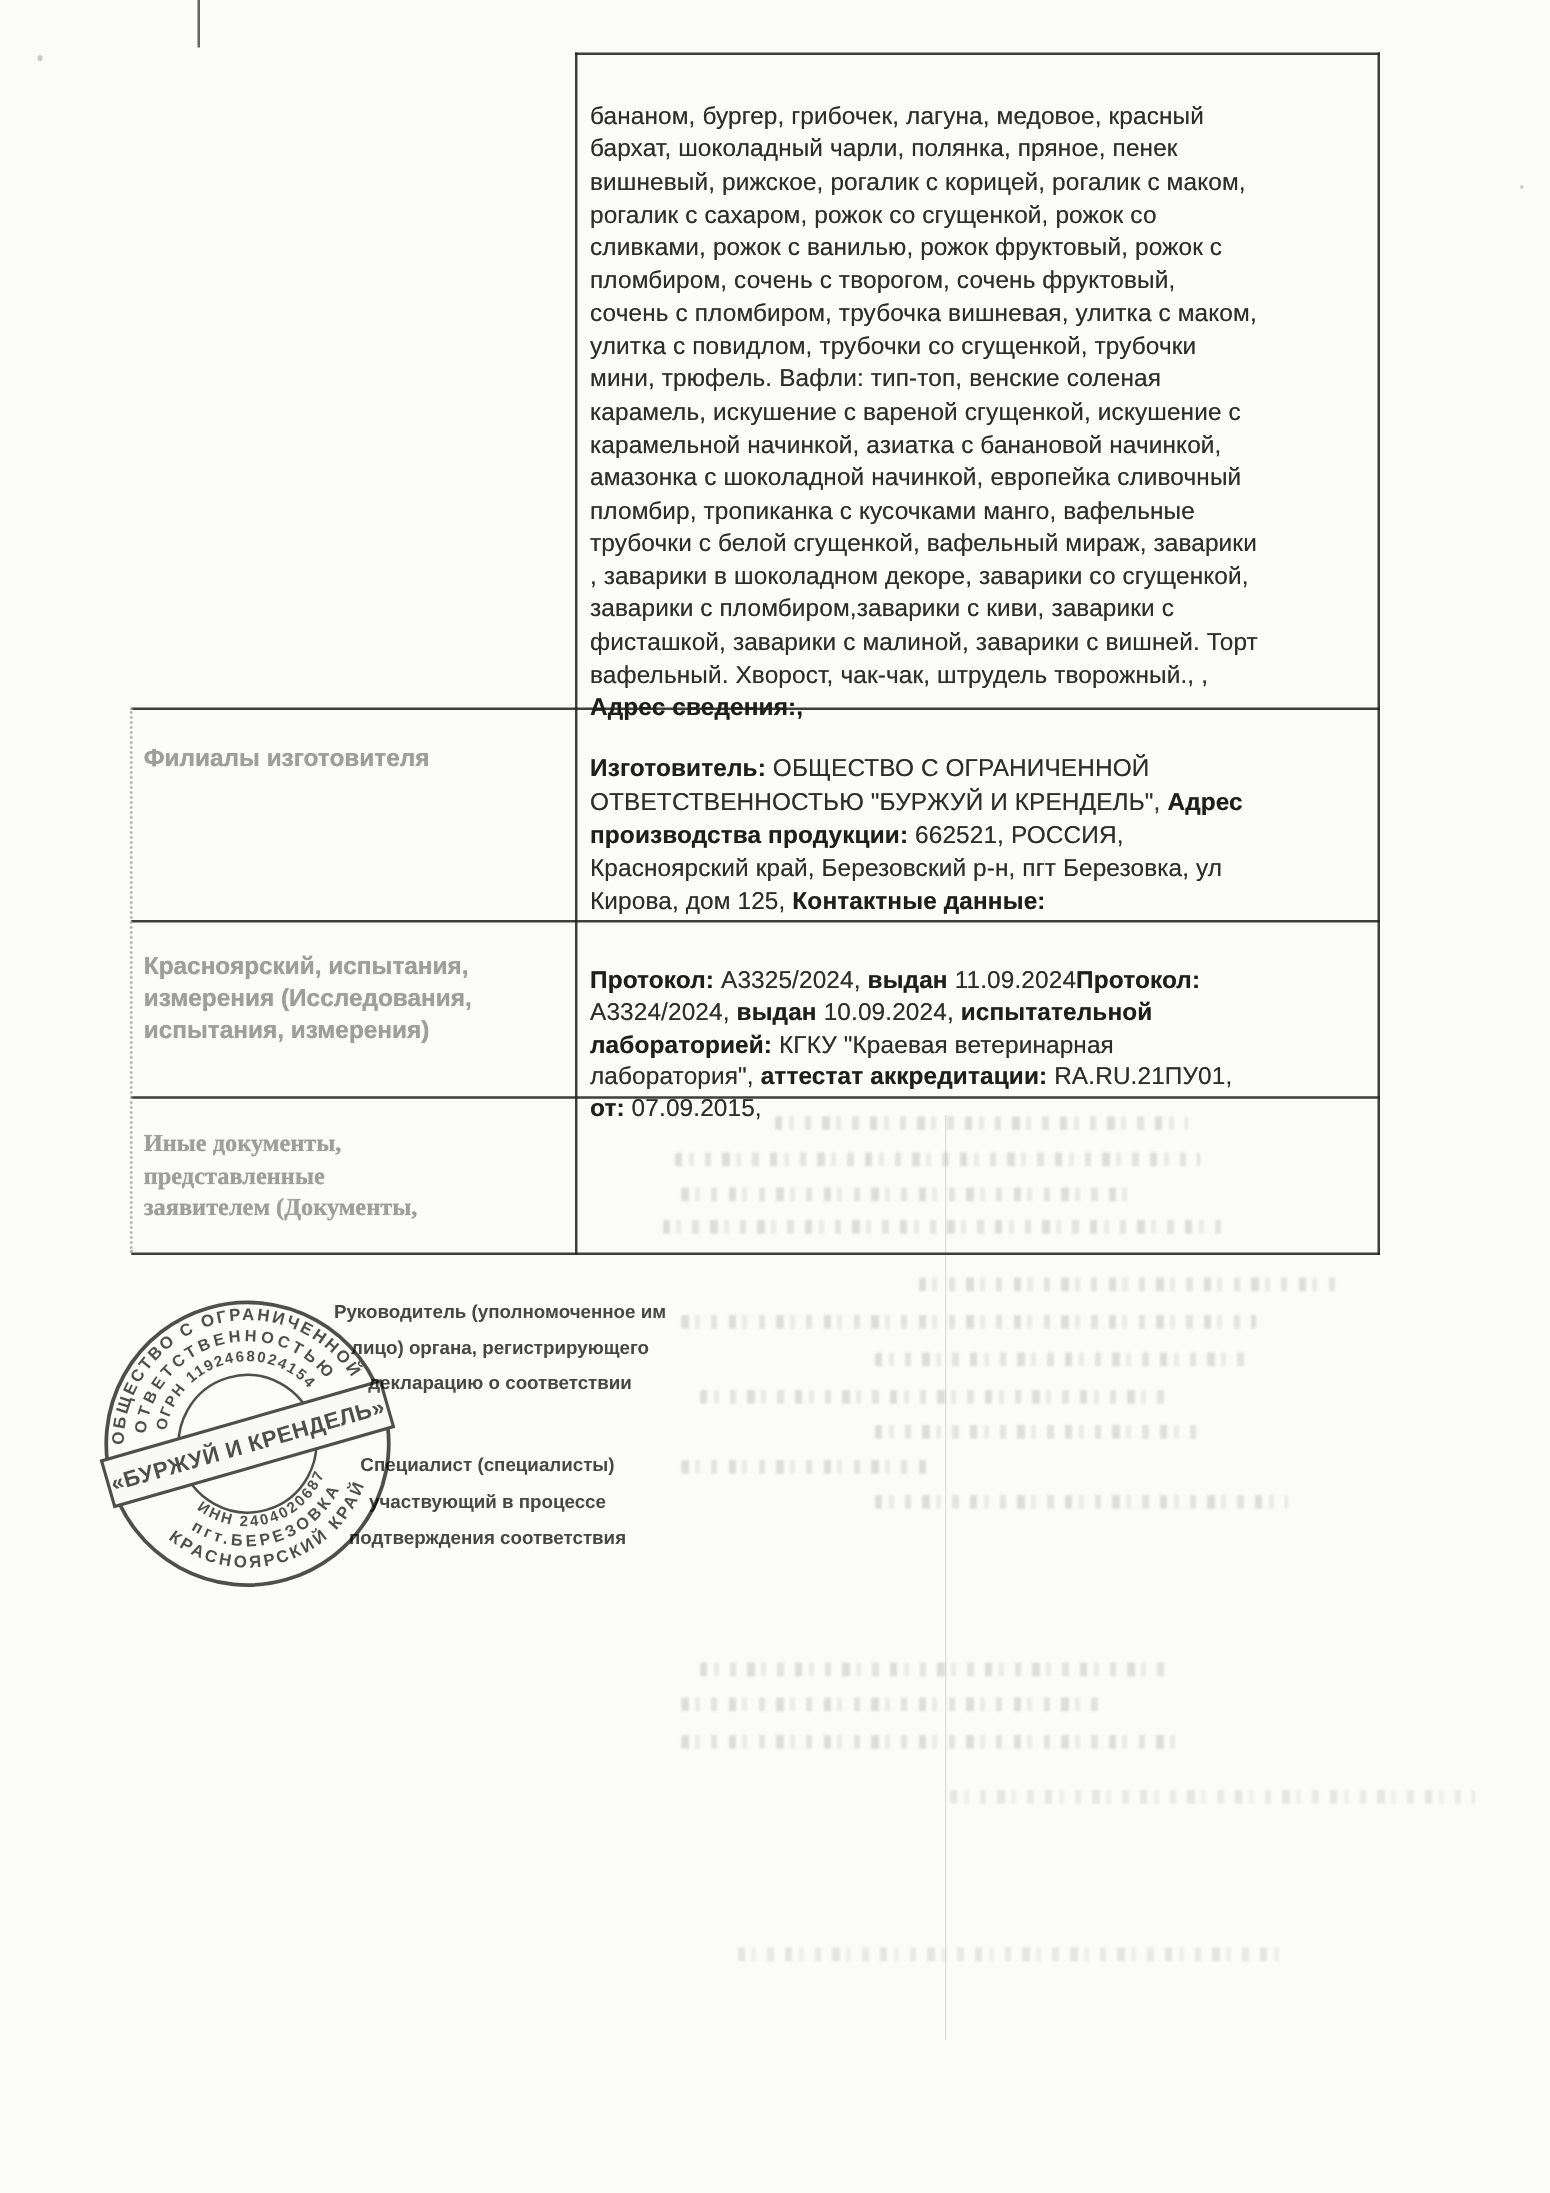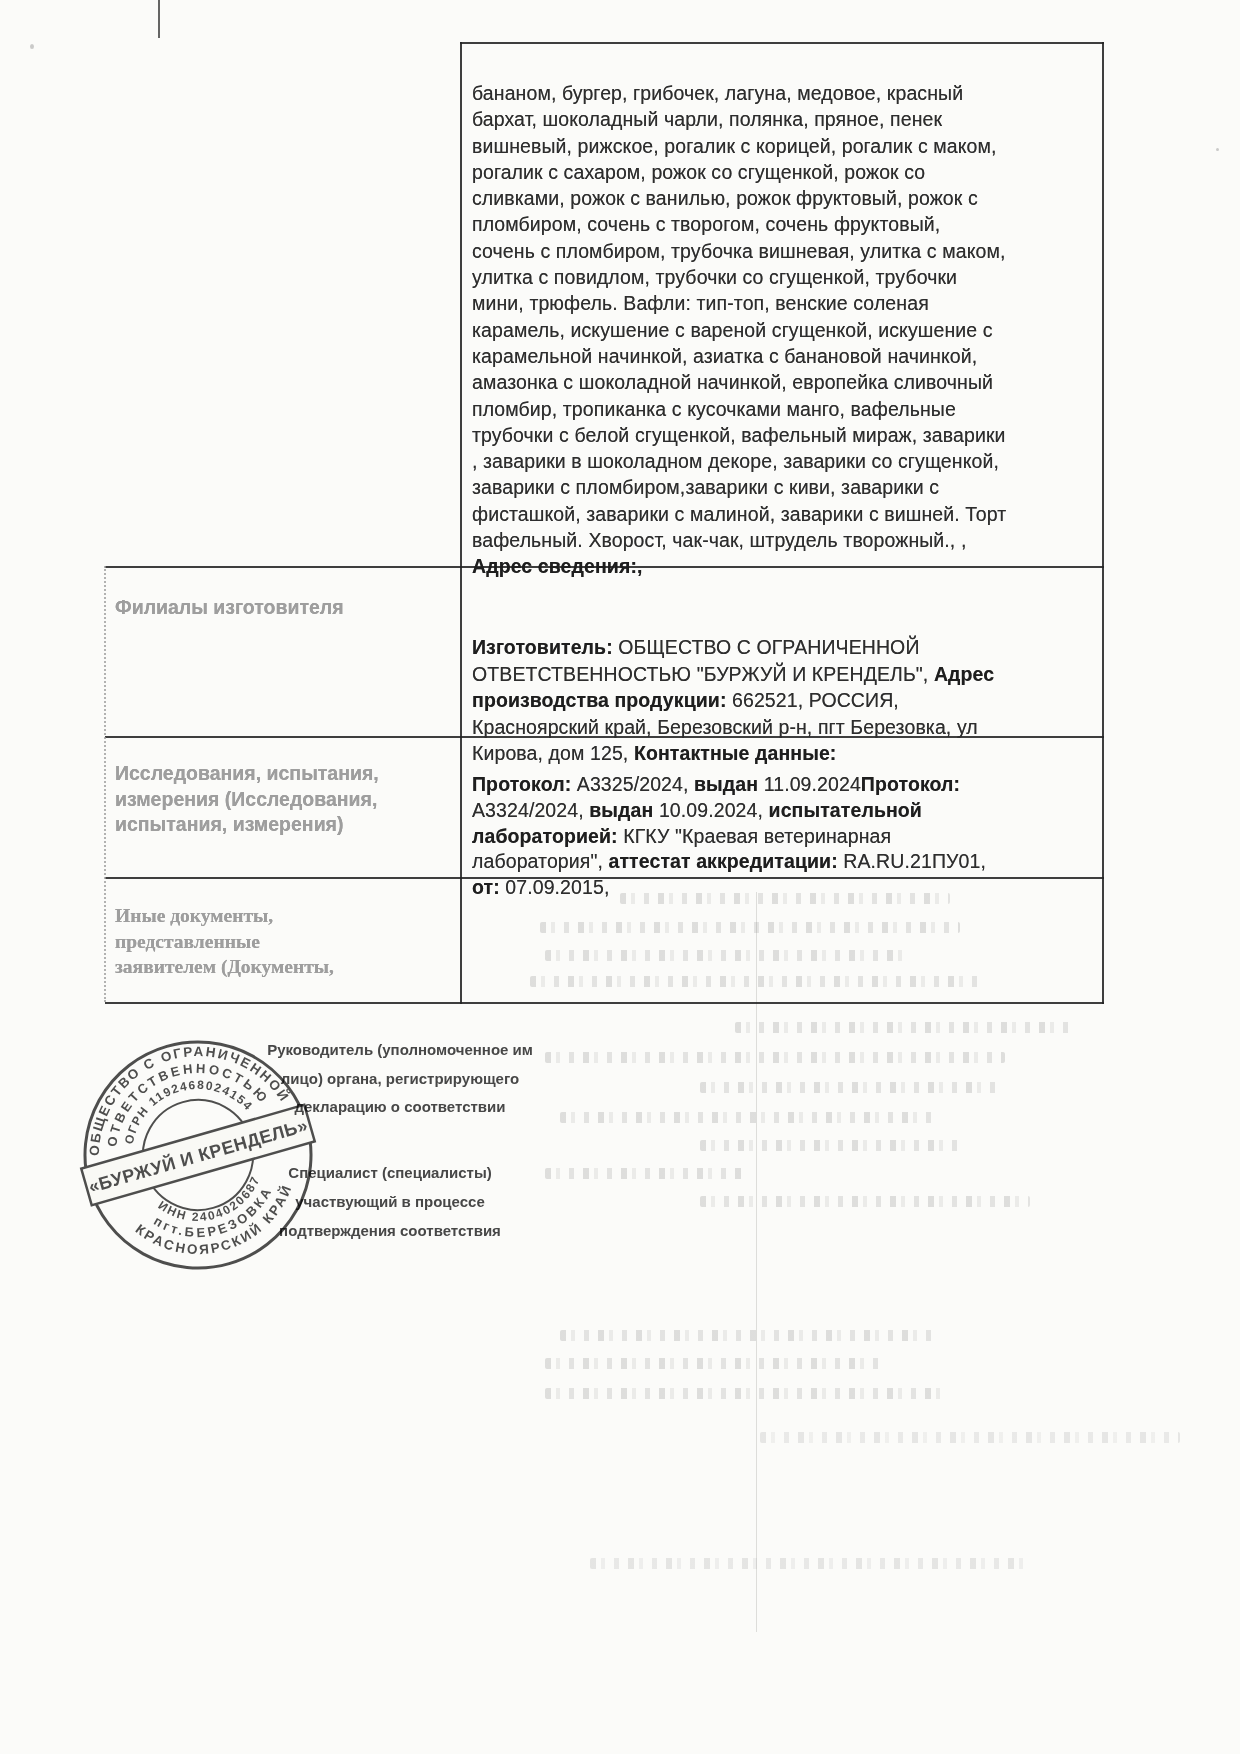--- a/index.html
+++ b/index.html
@@ -75,30 +75,30 @@
       <div class="ln">заварики с пломбиром,заварики с киви, заварики с</div>
       <div class="ln">фисташкой, заварики с малиной, заварики с вишней. Торт</div>
       <div class="ln">вафельный. Хворост, чак-чак, штрудель творожный., ,</div>
     </div>
   <div class="ln b">Адрес сведения:,</div>
 </div>
 
 <div class="rowlabel" style="left:115px;top:584px;">
     <div class="ln">Филиалы изготовителя</div>
   </div>
-<div class="cell" style="left:472px;top:610px;width:620px;line-height:26.6px;">
+<div class="cell" style="left:472px;top:578px;width:620px;line-height:26.6px;">
     <div class="ln"><span class="b">Изготовитель: </span><span>ОБЩЕСТВО С ОГРАНИЧЕННОЙ</span></div>
     <div class="ln"><span>ОТВЕТСТВЕННОСТЬЮ "БУРЖУЙ И КРЕНДЕЛЬ", </span><span class="b">Адрес</span></div>
     <div class="ln"><span class="b">производства продукции: </span><span>662521, РОССИЯ,</span></div>
     <div class="ln"><span>Красноярский край, Березовский р-н, пгт Березовка, ул</span></div>
     <div class="ln"><span>Кирова, дом 125, </span><span class="b">Контактные данные:</span></div>
   </div>
 
 <div class="rowlabel" style="left:115px;top:750px;">
-    <div class="ln">Исследования, испытания,</div>
+    <div class="ln">Красноярский, испытания,</div>
     <div class="ln">измерения (Исследования,</div>
     <div class="ln">испытания, измерения)</div>
   </div>
 <div class="cell" style="left:472px;top:748px;width:620px;line-height:25.8px;">
     <div class="ln"><span class="b">Протокол: </span><span>А3325/2024, </span><span class="b">выдан </span><span>11.09.2024</span><span class="b">Протокол:</span></div>
     <div class="ln"><span>А3324/2024, </span><span class="b">выдан </span><span>10.09.2024, </span><span class="b">испытательной</span></div>
     <div class="ln"><span class="b">лабораторией: </span><span>КГКУ "Краевая ветеринарная</span></div>
     <div class="ln"><span>лаборатория", </span><span class="b">аттестат аккредитации: </span><span>RA.RU.21ПУ01,</span></div>
     <div class="ln"><span class="b">от: </span><span>07.09.2015,</span></div>
   </div>

